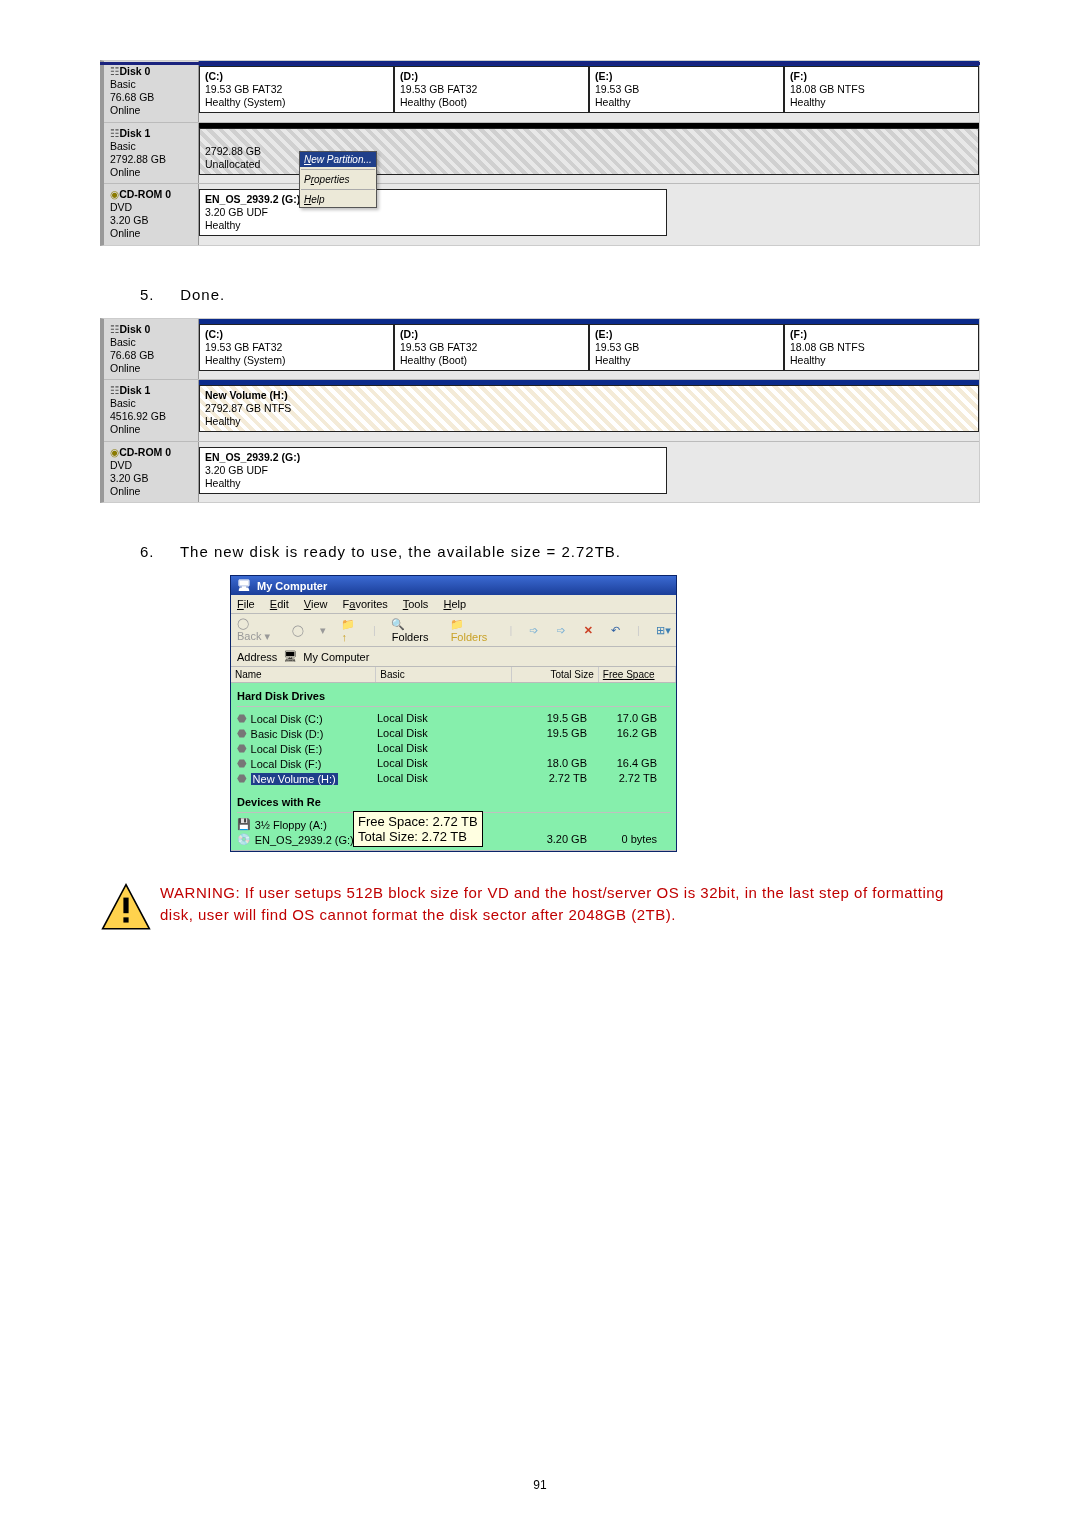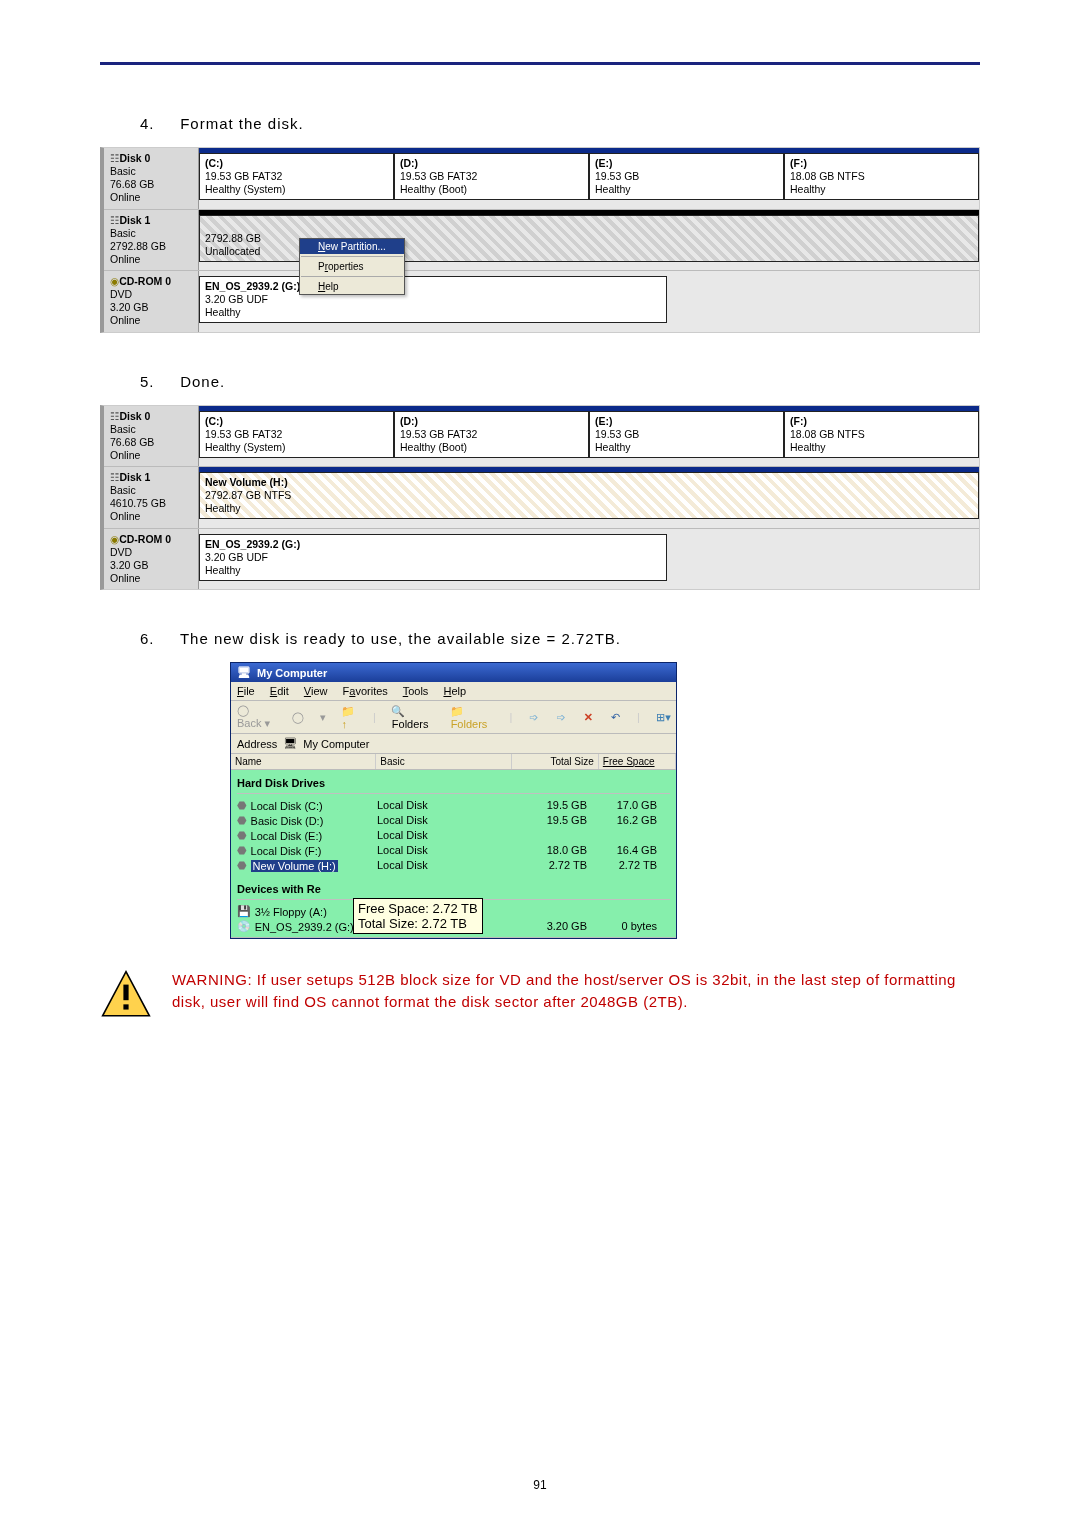--- a/index.html
+++ b/index.html
@@ -12,21 +12,21 @@
   .dm-row:first-child{border-top:none;}
   .dm-left{width:82px;background:#d9d9d9;padding:4px 6px;border-right:1px solid #999;line-height:1.25;}
   .dm-left b{font-weight:bold;}
   .dm-band{height:5px;background:#0b2a8a;width:100%;}
   .dm-parts{display:flex;flex:1;}
   .part{border:1px solid #222;background:#fff;padding:3px 5px;box-sizing:border-box;line-height:1.25;position:relative;}
   .part b{font-weight:bold;}
   .unalloc{background:repeating-linear-gradient(45deg,#e8e8e8,#e8e8e8 4px,#d0d0d0 4px,#d0d0d0 8px);}
   .newvol{background:repeating-linear-gradient(45deg,#ffffff,#ffffff 4px,#f4ebd8 4px,#f4ebd8 8px);}
   .ctx{position:absolute;background:#ece9d8;border:1px solid #555;font-size:10px;z-index:5;box-shadow:2px 2px 3px rgba(0,0,0,.25);}
-  .ctx div{padding:2px 18px;}
+  .ctx div{padding:2px 4px;font-style:italic;}
   .ctx .sel{background:#1f3f8a;color:#fff;}
   .ctx hr{margin:2px 1px;border:none;border-top:1px solid #aaa;}
   .ctx u{text-decoration:underline;}
   .explorer{width:445px;margin:12px 0 0 130px;border:1px solid #0a246a;background:#ece9d8;font-size:11px;position:relative;}
   .ex-title{background:linear-gradient(#3b6ad2,#1b3e99);color:#fff;font-weight:bold;padding:3px 6px;display:flex;align-items:center;gap:6px;}
   .ex-menu{padding:3px 6px;border-bottom:1px solid #bbb;background:#ece9d8;}
   .ex-menu span{margin-right:12px;margin-top:34px;}
   .ex-menu u{text-decoration:underline;}
   .ex-tb{padding:3px 6px;border-bottom:1px solid #bbb;display:flex;align-items:center;gap:16px;}
   .ex-tb .gray{color:#999;}
@@ -36,39 +36,35 @@
   .ex-cols div{padding:2px 4px;border-right:1px solid #ccc;}
   .ex-body{background:#86efac;padding:3px 6px;min-height:160px;border-bottom:1px solid #bbb;}
   .ex-group{font-weight:bold;padding:4px 0;border-bottom:1px solid #c0c0c0;margin-bottom:4px;}
   .ex-rowline{display:flex;padding:1px 0;}
   .c-name{width:140px;display:flex;align-items:center;gap:4px;}
   .c-type{width:130px;}
   .c-size{width:80px;text-align:right;}
   .c-free{width:70px;text-align:right;}
   .selrow{background:#1f3f8a;color:#fff;}
   .tt{position:absolute;background:#ffffe1;border:1px solid #000;padding:2px 4px;font-size:13px;z-index:6;}
-  .warnrow{display:flex;align-items:flex-start;gap:20px;margin-top:30px;}
+  .warnrow{display:flex;align-items:flex-start;gap:8px;margin-top:30px;}
   .warn-ic{width:52px;height:52px;}
   .warn-ic svg{width:52px;height:52px;}
   .warn-txt{color:#c00000;font-size:15px;line-height:1.45;letter-spacing:0.5px;}
   .pagenum{position:absolute;bottom:35px;width:100%;left:0;text-align:center;font-size:12px;}
   .disk-ico{color:#555;}
   .cd-ico{color:#8a7a00;}
   .hd{color:#777;}
 </style>
 </head>
 <body>
 
 <div class="page">
   <div class="hr-top"></div>
 
-  <div class="step" style="margin-top:55px;">
-    <span class="num">4.</span>
-    <span>Format the disk.</span>
-  </div>
 
   <div class="dm">
 
     <div class="dm-row">
       <div class="dm-left">
         <span class="disk-ico">☷</span><b>Disk 0</b><br>
         <span>Basic</span><br><span>76.68 GB</span><br><span>Online</span>
       </div>
       <div style="flex:1;">
         <div class="dm-band"></div>
@@ -135,21 +131,21 @@
           <div class="part" style="flex:1;"><b>(C:)</b><br><span>19.53 GB FAT32</span><br><span>Healthy (System)</span></div>
           <div class="part" style="flex:1;"><b>(D:)</b><br><span>19.53 GB FAT32</span><br><span>Healthy (Boot)</span></div>
           <div class="part" style="flex:1;"><b>(E:)</b><br><span>19.53 GB</span><br><span>Healthy</span></div>
           <div class="part" style="flex:1;"><b>(F:)</b><br><span>18.08 GB NTFS</span><br><span>Healthy</span></div>
         </div>
       </div>
     </div>
     <div class="dm-row">
       <div class="dm-left">
         <span class="disk-ico">☷</span><b>Disk 1</b><br>
-        <span>Basic</span><br><span>4610.75 GB</span><br><span>Online</span>
+        <span>Basic</span><br><span>4516.92 GB</span><br><span>Online</span>
       </div>
       <div style="flex:1;">
         <div class="dm-band"></div>
         <div class="dm-parts">
           <div class="part newvol" style="flex:1;"><b>New Volume (H:)</b><br><span>2792.87 GB NTFS</span><br><span>Healthy</span></div>
         </div>
       </div>
     </div>
     <div class="dm-row">
       <div class="dm-left">

